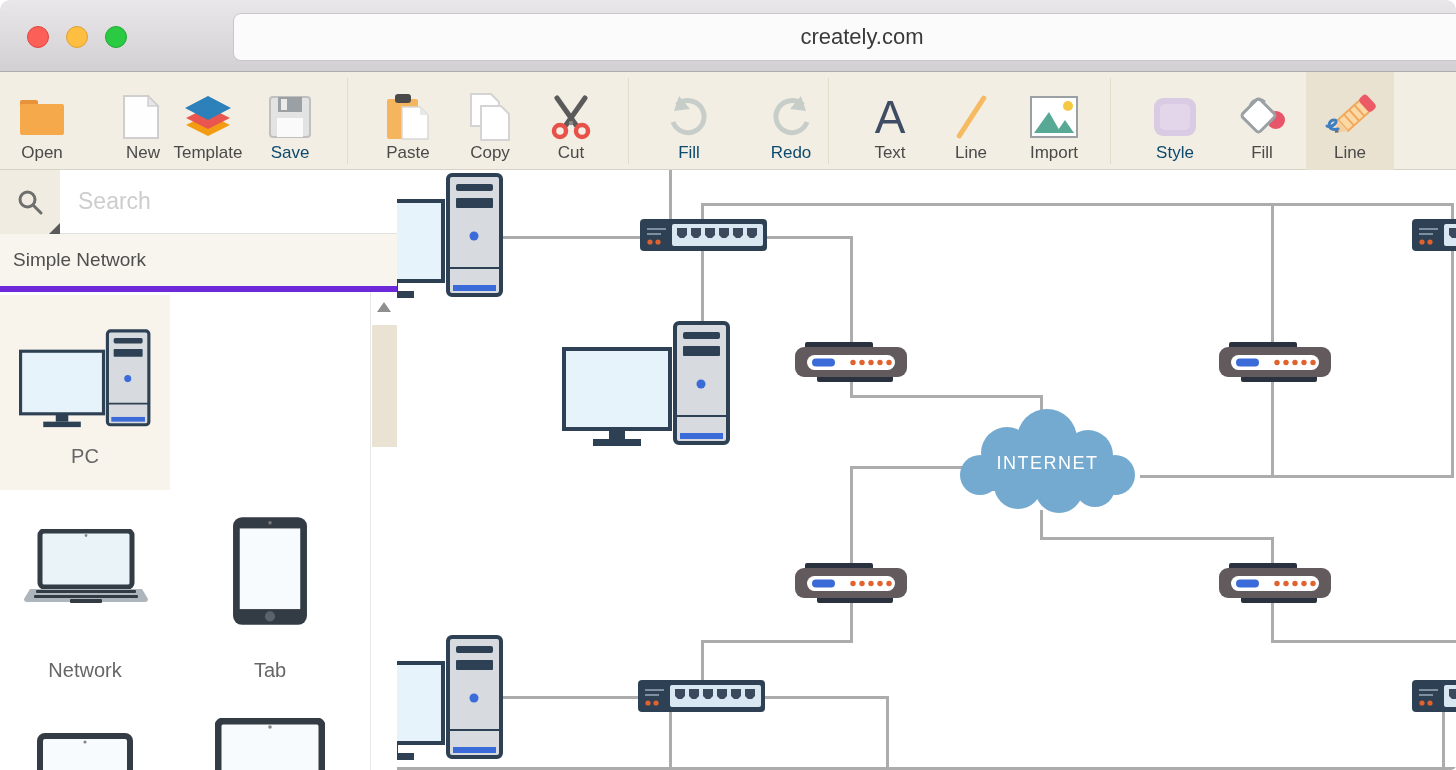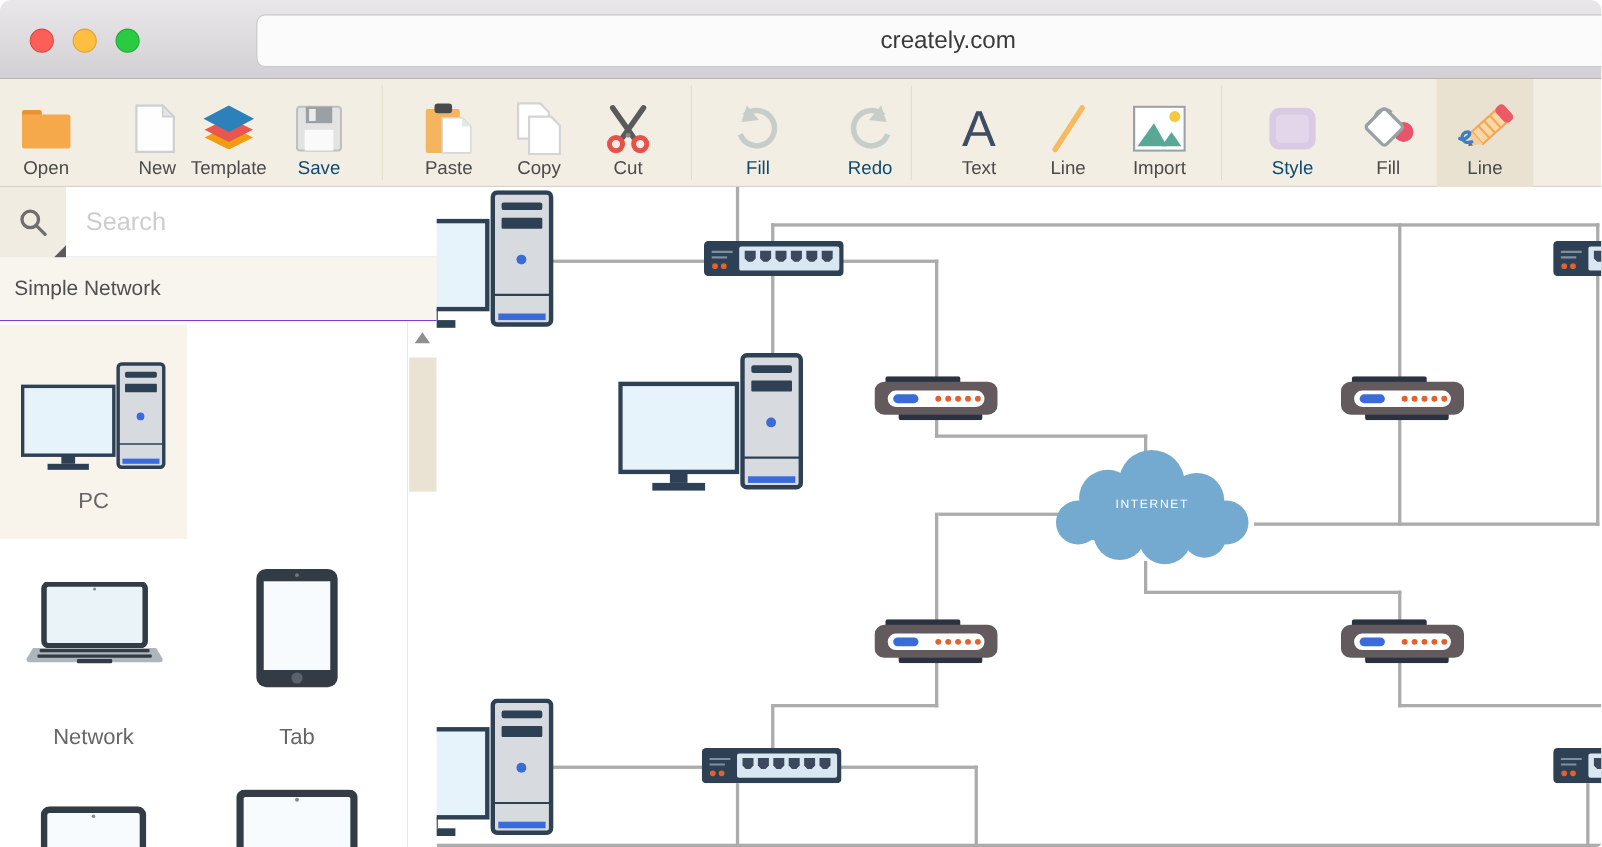--- a/index.html
+++ b/index.html
@@ -31,36 +31,36 @@
 
   
   .main { position:absolute; left:0; top:170px; width:1456px; height:600px; }
   .sidebar { position:absolute; left:0; top:0; width:397px; height:600px; background:#fff; border-right:1px solid #d8d8d8; }
   .search-row { position:absolute; left:0; top:0; width:397px; height:64px; border-bottom:1px solid #e2e2e2; background:#fff; }
   .search-iconbox { position:absolute; left:0; top:0; width:60px; height:64px; background:#f1ece1; }
   .search-iconbox svg { position:absolute; left:16px; top:18px; }
   .corner { position:absolute; right:0; bottom:0; width:0; height:0; border-left:11px solid transparent; border-bottom:11px solid #5a5a5a; }
   .search-input { position:absolute; left:60px; top:0; width:337px; height:63px; border:none; outline:none; padding-left:18px; font-size:23px; color:#444; font-family:"Liberation Sans", sans-serif; }
   .search-input::placeholder { color:#cdcdcd; }
-  .section-header { position:absolute; left:0; top:64px; width:397px; height:58px; background:#f8f5ee; border-bottom:1px solid #6d28d9; display:flex; align-items:center; padding-left:13px; font-size:19px; color:#4f4f4f; }
+  .section-header { position:absolute; left:0; top:64px; width:397px; height:58px; background:#f8f5ee; border-bottom:6px solid #6d28d9; display:flex; align-items:center; padding-left:13px; font-size:19px; color:#4f4f4f; }
   .palette { position:absolute; left:0; top:122px; width:397px; height:478px; background:#fff; }
   .cell { position:absolute; display:flex; align-items:center; justify-content:center; }
   .cell .shape-label { position:absolute; left:0; right:0; text-align:center; font-size:20px; color:#666; }
   .cell.sel { background:#f8f4eb; }
   .colline { position:absolute; left:370px; top:0; width:1px; height:478px; background:#e8e8e8; }
   .vscroll { position:absolute; left:371px; top:0; width:26px; height:478px; background:#fff; }
   .scroll-up { position:absolute; left:0; top:0; width:26px; height:30px; display:flex; align-items:center; justify-content:center; }
   .tri-up { width:0; height:0; border-left:7px solid transparent; border-right:7px solid transparent; border-bottom:10px solid #8f8f8f; }
   .scroll-thumb { position:absolute; left:1px; top:33px; width:25px; height:122px; background:#eae3d3; }
 
   
   .canvas { position:absolute; left:397px; top:0; width:1059px; height:600px; background:#fff; overflow:hidden; }
   .edge { position:absolute; background:#acacac; z-index:1; }
   .device { position:absolute; z-index:2; }
-  .cloud-label { position:absolute; left:0; top:50px; width:185px; text-align:center; color:#fff; font-size:11px; letter-spacing:1.5px; }
+  .cloud-label { position:absolute; left:0; top:50px; width:185px; text-align:center; color:#fff; font-size:18px; letter-spacing:1.5px; }
 </style>
 </head>
 <body>
 
 <div class="window">
 
   <div class="chrome">
     <div class="tl red"></div>
     <div class="tl yel"></div>
     <div class="tl grn"></div>

